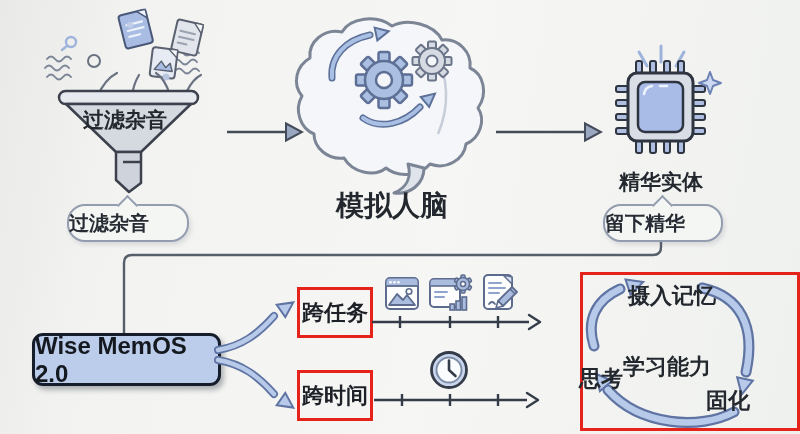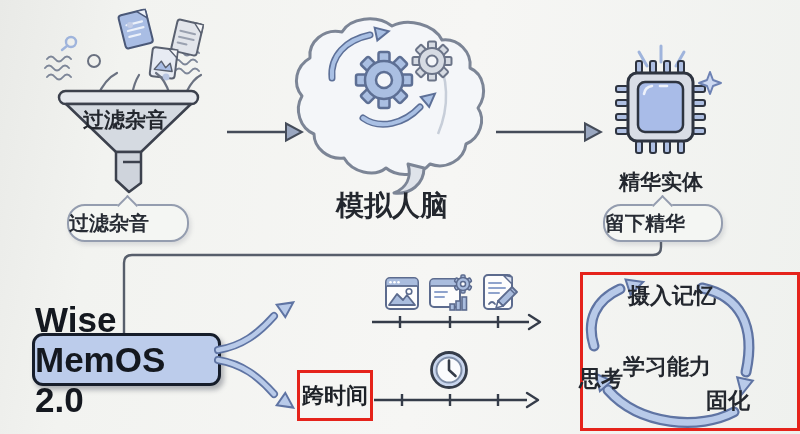--- a/index.html
+++ b/index.html
@@ -14,21 +14,21 @@
     border-radius:18px;display:flex;align-items:center;
     box-shadow:2px 3px 4px rgba(100,105,120,.18);}
   .bubble-tip{position:absolute;top:-8px;left:calc(50% - 8px);width:13px;height:13px;
     background:#f4f6f3;border-left:2px solid #949daf;border-top:2px solid #949daf;
     transform:rotate(45deg);}
   .bubble-text{font-weight:bold;font-size:20px;color:#272c34;}
   .wise-box{position:absolute;left:32px;top:333px;width:183px;height:47px;
     background:#bccceb;border:3px solid #161d2a;border-radius:11px;
     box-shadow:3px 4px 5px rgba(45,52,70,.35);
     display:flex;align-items:center;justify-content:center;
-    font-size:35px;font-weight:bold;color:#14181f;}
+    font-size:24px;font-weight:bold;color:#14181f;}
   .red-box{position:absolute;border:3px solid #e5231b;display:flex;
     align-items:center;justify-content:center;font-weight:bold;font-size:22px;color:#1d2127;}
   .cycle-frame{position:absolute;left:580px;top:272px;width:214px;height:153px;
     border:3px solid #e5231b;}
   svg{display:block;}
 </style>
 </head>
 <body>
 <div id="canvas">
 
@@ -193,20 +193,23 @@
 
 <svg class="abs" style="left:212px;top:288px" width="92" height="122">
   <path d="M6,62 C30,58 46,46 62,28" stroke="#5f74a3" stroke-width="8" fill="none" stroke-linecap="round"></path>
   <path d="M6,62 C30,58 46,46 62,28" stroke="#b8cae9" stroke-width="4.5" fill="none" stroke-linecap="round"></path>
   <polygon points="0,-7.5 15,0 0,7.5" transform="translate(69,23) rotate(-35)" fill="#b8cae9" stroke="#5f74a3" stroke-width="2"></polygon>
   <path d="M6,72 C30,76 46,88 62,106" stroke="#5f74a3" stroke-width="8" fill="none" stroke-linecap="round"></path>
   <path d="M6,72 C30,76 46,88 62,106" stroke="#b8cae9" stroke-width="4.5" fill="none" stroke-linecap="round"></path>
   <polygon points="0,-7.5 15,0 0,7.5" transform="translate(69,111) rotate(35)" fill="#b8cae9" stroke="#5f74a3" stroke-width="2"></polygon>
 </svg>
 
+<div class="red-box" style="left:297px;top:287px;width:70px;height:45px">
+  <span>跨任务</span>
+</div>
 <div class="red-box" style="left:297px;top:370px;width:70px;height:45px">
   <span>跨时间</span>
 </div>
 
 <svg class="abs" style="left:385px;top:277px" width="34" height="33">
   <rect x="1" y="1" width="32" height="31" rx="4" fill="#fdfdfd" stroke="#5c6b8e" stroke-width="2"></rect>
   <path d="M4,1.5 h26 a3,3 0 0 1 2.5,3 V9 H1.5 V4.5 a3,3 0 0 1 2.5,-3 Z" fill="#aabdde"></path>
   <path d="M1.5,9 H32.5" stroke="#5c6b8e" stroke-width="1.8"></path>
   <circle cx="5.5" cy="5.2" r="1.3" fill="#fff"></circle>
       <circle cx="9.5" cy="5.2" r="1.3" fill="#fff"></circle>

